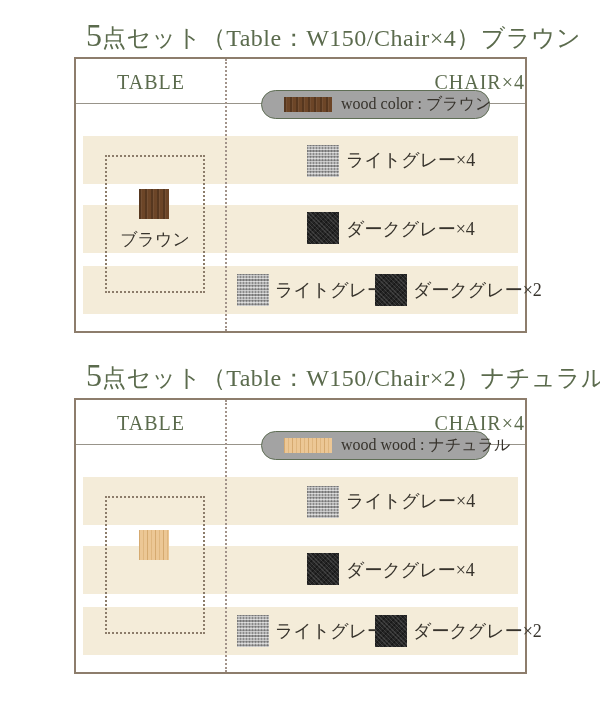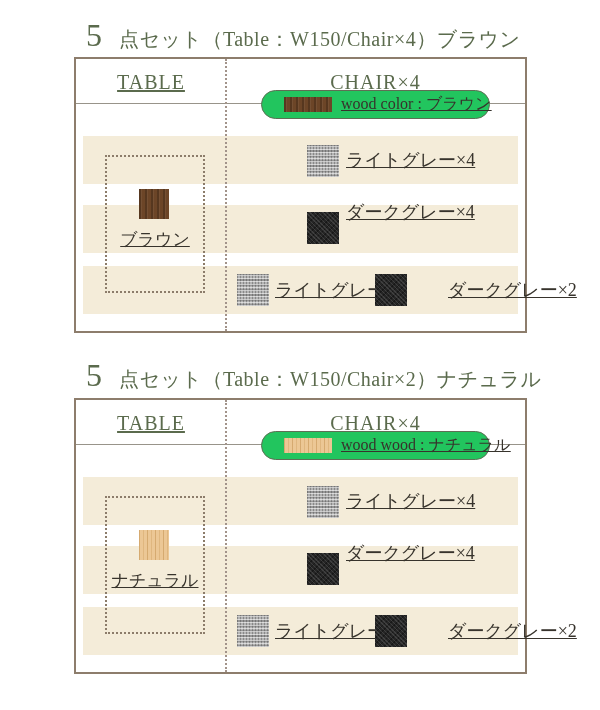--- a/index.html
+++ b/index.html
@@ -12,53 +12,53 @@
   }
 
   
   .set-title{
     position:absolute;left:86px;width:480px;height:36px;
     color:#5b6b4d;
     display:flex;align-items:baseline;
     white-space:nowrap;
   }
   .set-title .big{font-size:32px;line-height:34px;}
-  .set-title .rest{font-size:20px;letter-spacing:.5px;margin-left:17px;}
+  .set-title .rest{font-size:24px;letter-spacing:.5px;}
 
   
   .spec-table{
     position:absolute;left:74px;width:453px;height:276px;
     border:2px solid #8d7d6c;
     box-sizing:border-box;
     background:#ffffff;
   }
-  .spec-table *{box-sizing:border-box;text-decoration:underline;}
+  .spec-table *{box-sizing:border-box;}
 
   .col-header{
     position:absolute;top:9px;height:28px;
     color:#5b6b4d;font-size:20px;letter-spacing:1px;
     text-align:center;line-height:28px;
   }
   .col-header.table-col{left:0;width:150px;}
-  .col-header.chair-col{left:150px;width:299px;}
+  .col-header.chair-col{left:150px;width:299px;text-align:right;}
 
   .v-divider{
     position:absolute;left:149px;top:0;bottom:0;width:0;
     border-left:2px dotted #a2938a;
     z-index:1;
   }
   .h-separator{
     position:absolute;left:0;right:0;top:44px;height:1px;
     background:#98948a;z-index:1;
   }
 
   
   .wood-pill{
     position:absolute;left:185px;top:31px;width:229px;height:29px;
-    background:#22c55e;
+    background:#a3a3a3;
     border:1px solid #5f6e55;border-radius:15px;
     display:flex;align-items:center;
     padding-left:22px;
     z-index:2;
   }
   .wood-pill .pill-swatch{width:48px;height:15px;flex:0 0 auto;}
   .wood-pill .pill-label{
     margin-left:9px;font-size:16px;color:#37332c;white-space:nowrap;
   }
 
@@ -87,25 +87,25 @@
 
   
   .fab-swatch{position:absolute;width:32px;height:32px;z-index:2;}
   .opt-label{
     position:absolute;height:32px;line-height:48px;
     font-size:18px;color:#37332c;z-index:2;white-space:nowrap;
   }
   .r1.fab-swatch{left:231px;top:86px;}
   .r1.opt-label{left:270px;top:77px;}
   .r2.fab-swatch{left:231px;top:153px;}
-  .r2.opt-label{left:270px;top:129px;}
+  .r2.opt-label{left:270px;top:146px;}
   .r3a.fab-swatch{left:161px;top:215px;}
   .r3a.opt-label{left:199px;top:207px;}
   .r3b.fab-swatch{left:299px;top:215px;}
-  .r3b.opt-label{left:337px;top:207px;margin-left:35px;}
+  .r3b.opt-label{left:337px;top:207px;}
 
   
   .wood-brown{
     background-color:#6c4527;
     background-image:repeating-linear-gradient(90deg,
       rgba(0,0,0,.20) 0 2px, rgba(255,255,255,.06) 2px 3px, transparent 3px 6px);
   }
   .wood-natural{
     background-color:#ecc795;
     background-image:repeating-linear-gradient(90deg,
@@ -188,21 +188,20 @@
   <div class="col-header table-col">TABLE</div>
   <div class="col-header chair-col">CHAIR×4</div>
 
   <div class="wood-pill">
     <span class="pill-swatch wood-natural"></span>
     <span class="pill-label">wood wood : ナチュラル</span>
   </div>
 
   <div class="dashed-box"></div>
   <div class="table-wood-swatch wood-natural"></div>
-  <div class="table-wood-name">ナチュラル</div>
 
   <div class="fab-swatch fabric-light r1"></div>
   <div class="opt-label r1">ライトグレー×4</div>
 
   <div class="fab-swatch fabric-dark r2"></div>
   <div class="opt-label r2">ダークグレー×4</div>
 
   <div class="fab-swatch fabric-light r3a"></div>
   <div class="opt-label r3a">ライトグレー×2</div>
   <div class="fab-swatch fabric-dark r3b"></div>

